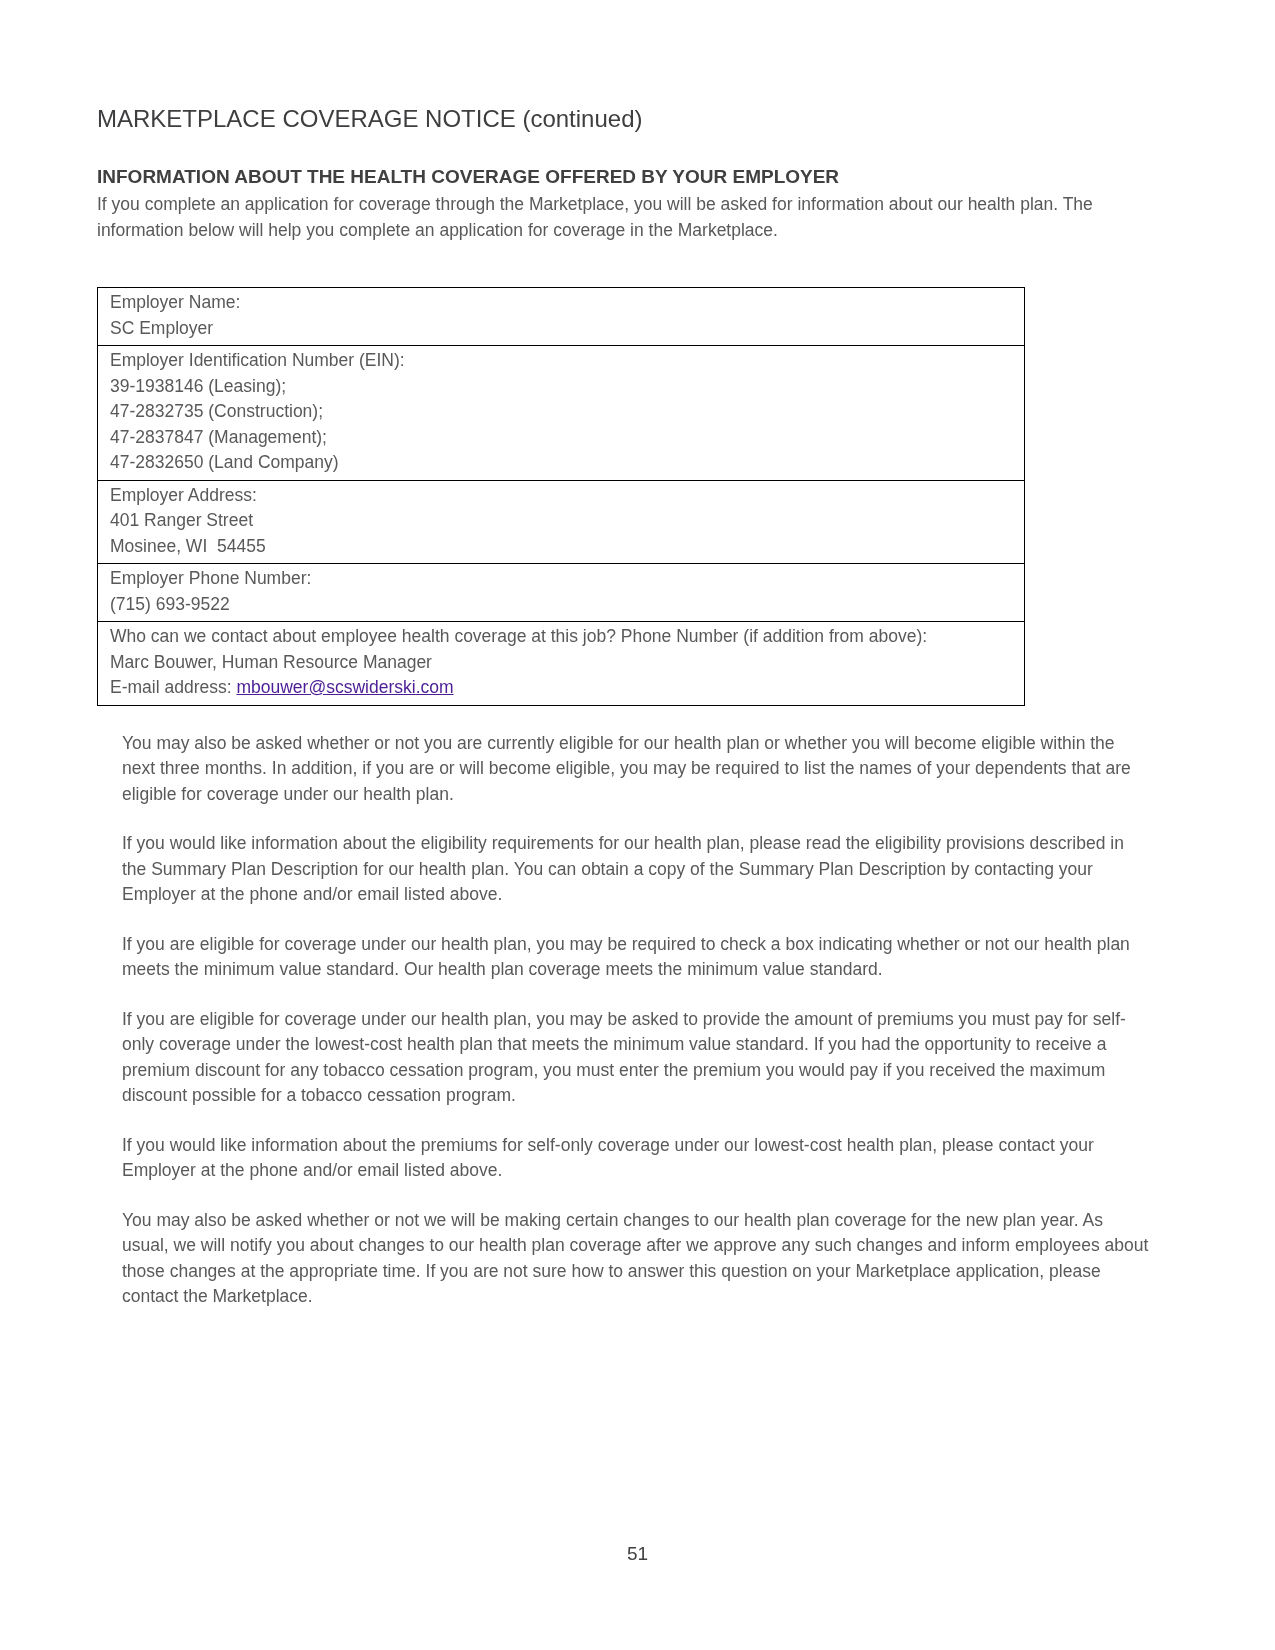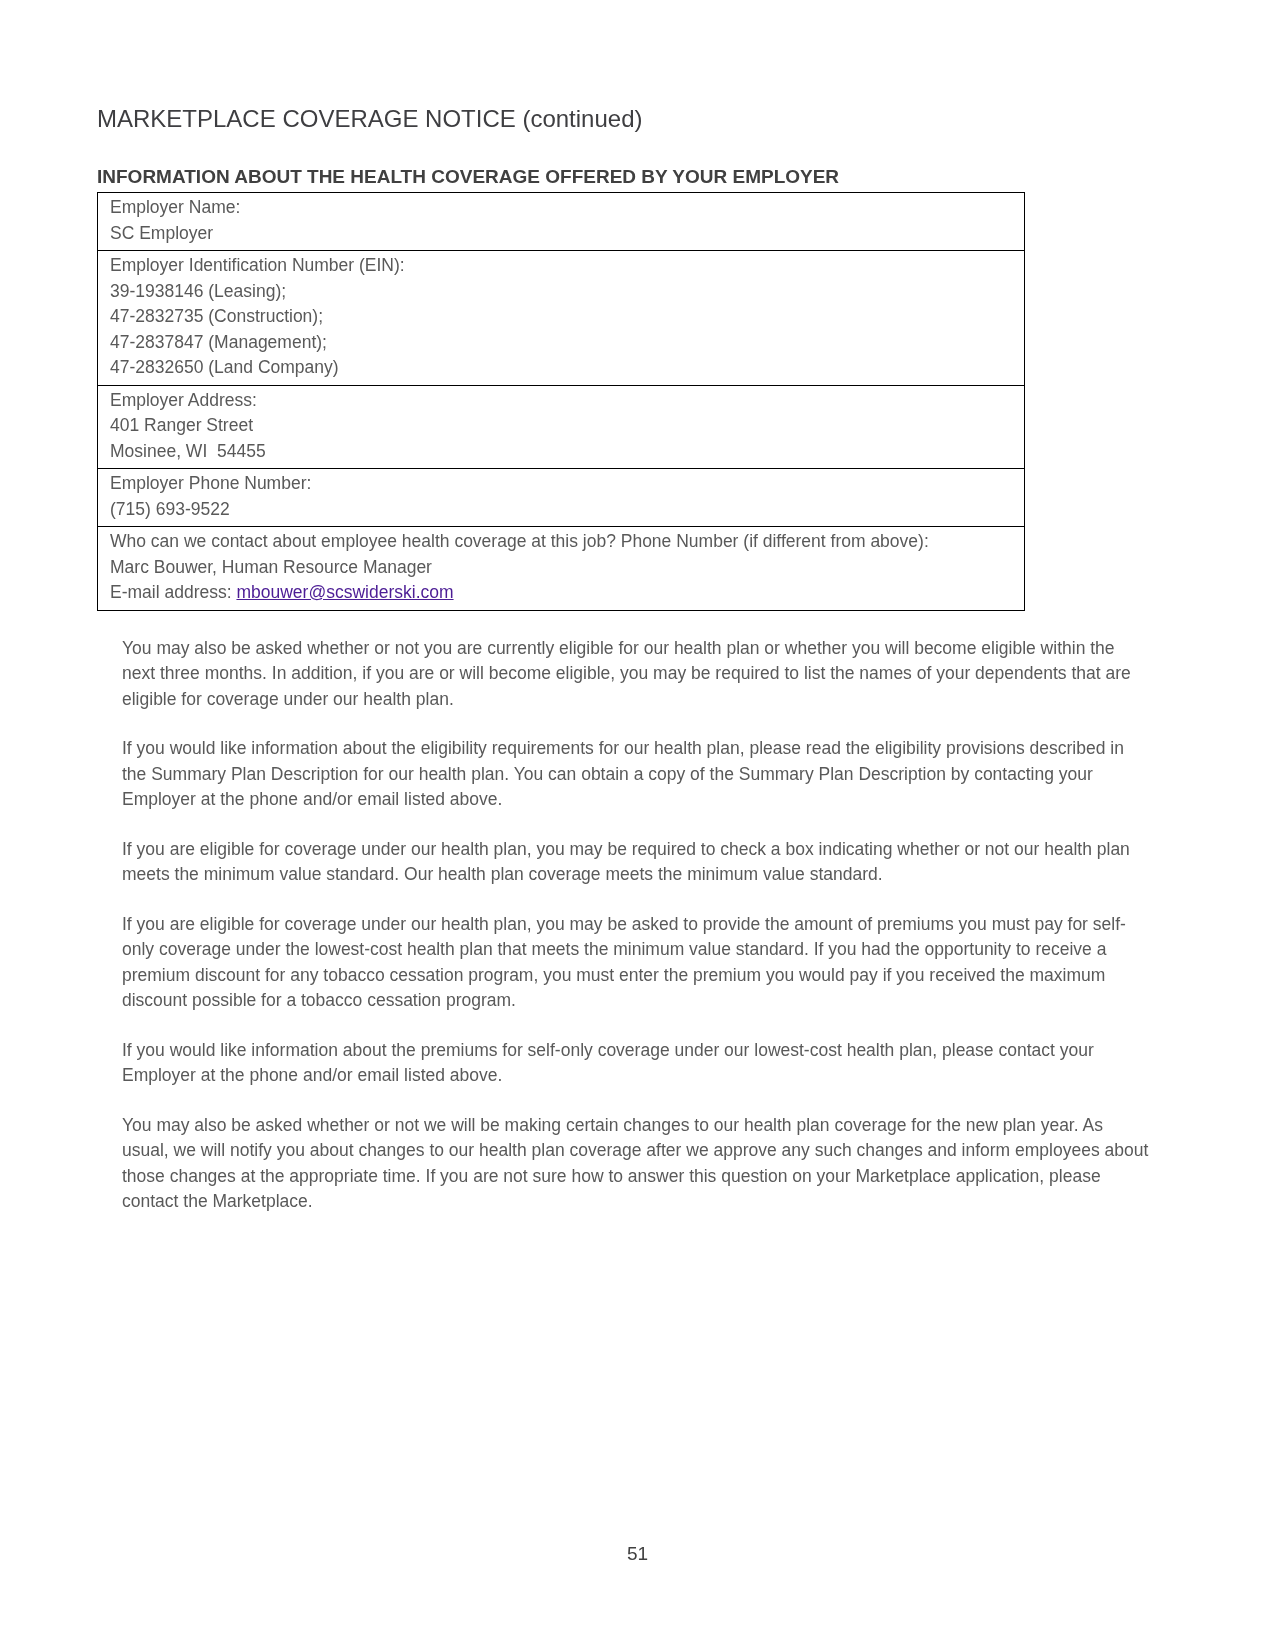--- a/index.html
+++ b/index.html
@@ -94,20 +94,21 @@
 </style>
 </head>
 <body>
 
 <div class="content">
 
   <h1 class="doc-title">MARKETPLACE COVERAGE NOTICE (continued)</h1>
 
   <h2 class="section-heading">INFORMATION ABOUT THE HEALTH COVERAGE OFFERED BY YOUR EMPLOYER</h2>
 
+  <p class="intro">If you complete an application for coverage through the Marketplace, you will be asked for information about our health plan. The information below will help you complete an application for coverage in the Marketplace.</p>
 
   <table class="employer">
     <tbody>
       <tr>
         <td>
           <div class="cell-line">Employer Name:</div>
           <div class="cell-line">SC Employer</div>
         </td>
       </tr>
       <tr>
@@ -127,21 +128,21 @@
         </td>
       </tr>
       <tr>
         <td>
           <div class="cell-line">Employer Phone Number:</div>
           <div class="cell-line">(715) 693-9522</div>
         </td>
       </tr>
       <tr>
         <td>
-          <div class="cell-line">Who can we contact about employee health coverage at this job? Phone Number (if different from above):</div>
+          <div class="cell-line">Who can we contact about employee health coverage at this job? Phone Number (if addition from above):</div>
           <div class="cell-line">Marc Bouwer, Human Resource Manager</div>
           <div class="cell-line"><span>E-mail address: </span><a class="email-link">mbouwer@scswiderski.com</a></div>
         </td>
       </tr>
     </tbody>
   </table>
 
   <ul class="bullets">
     <li>
       <span class="bullet-marker"><span class="bullet-square"></span></span>

